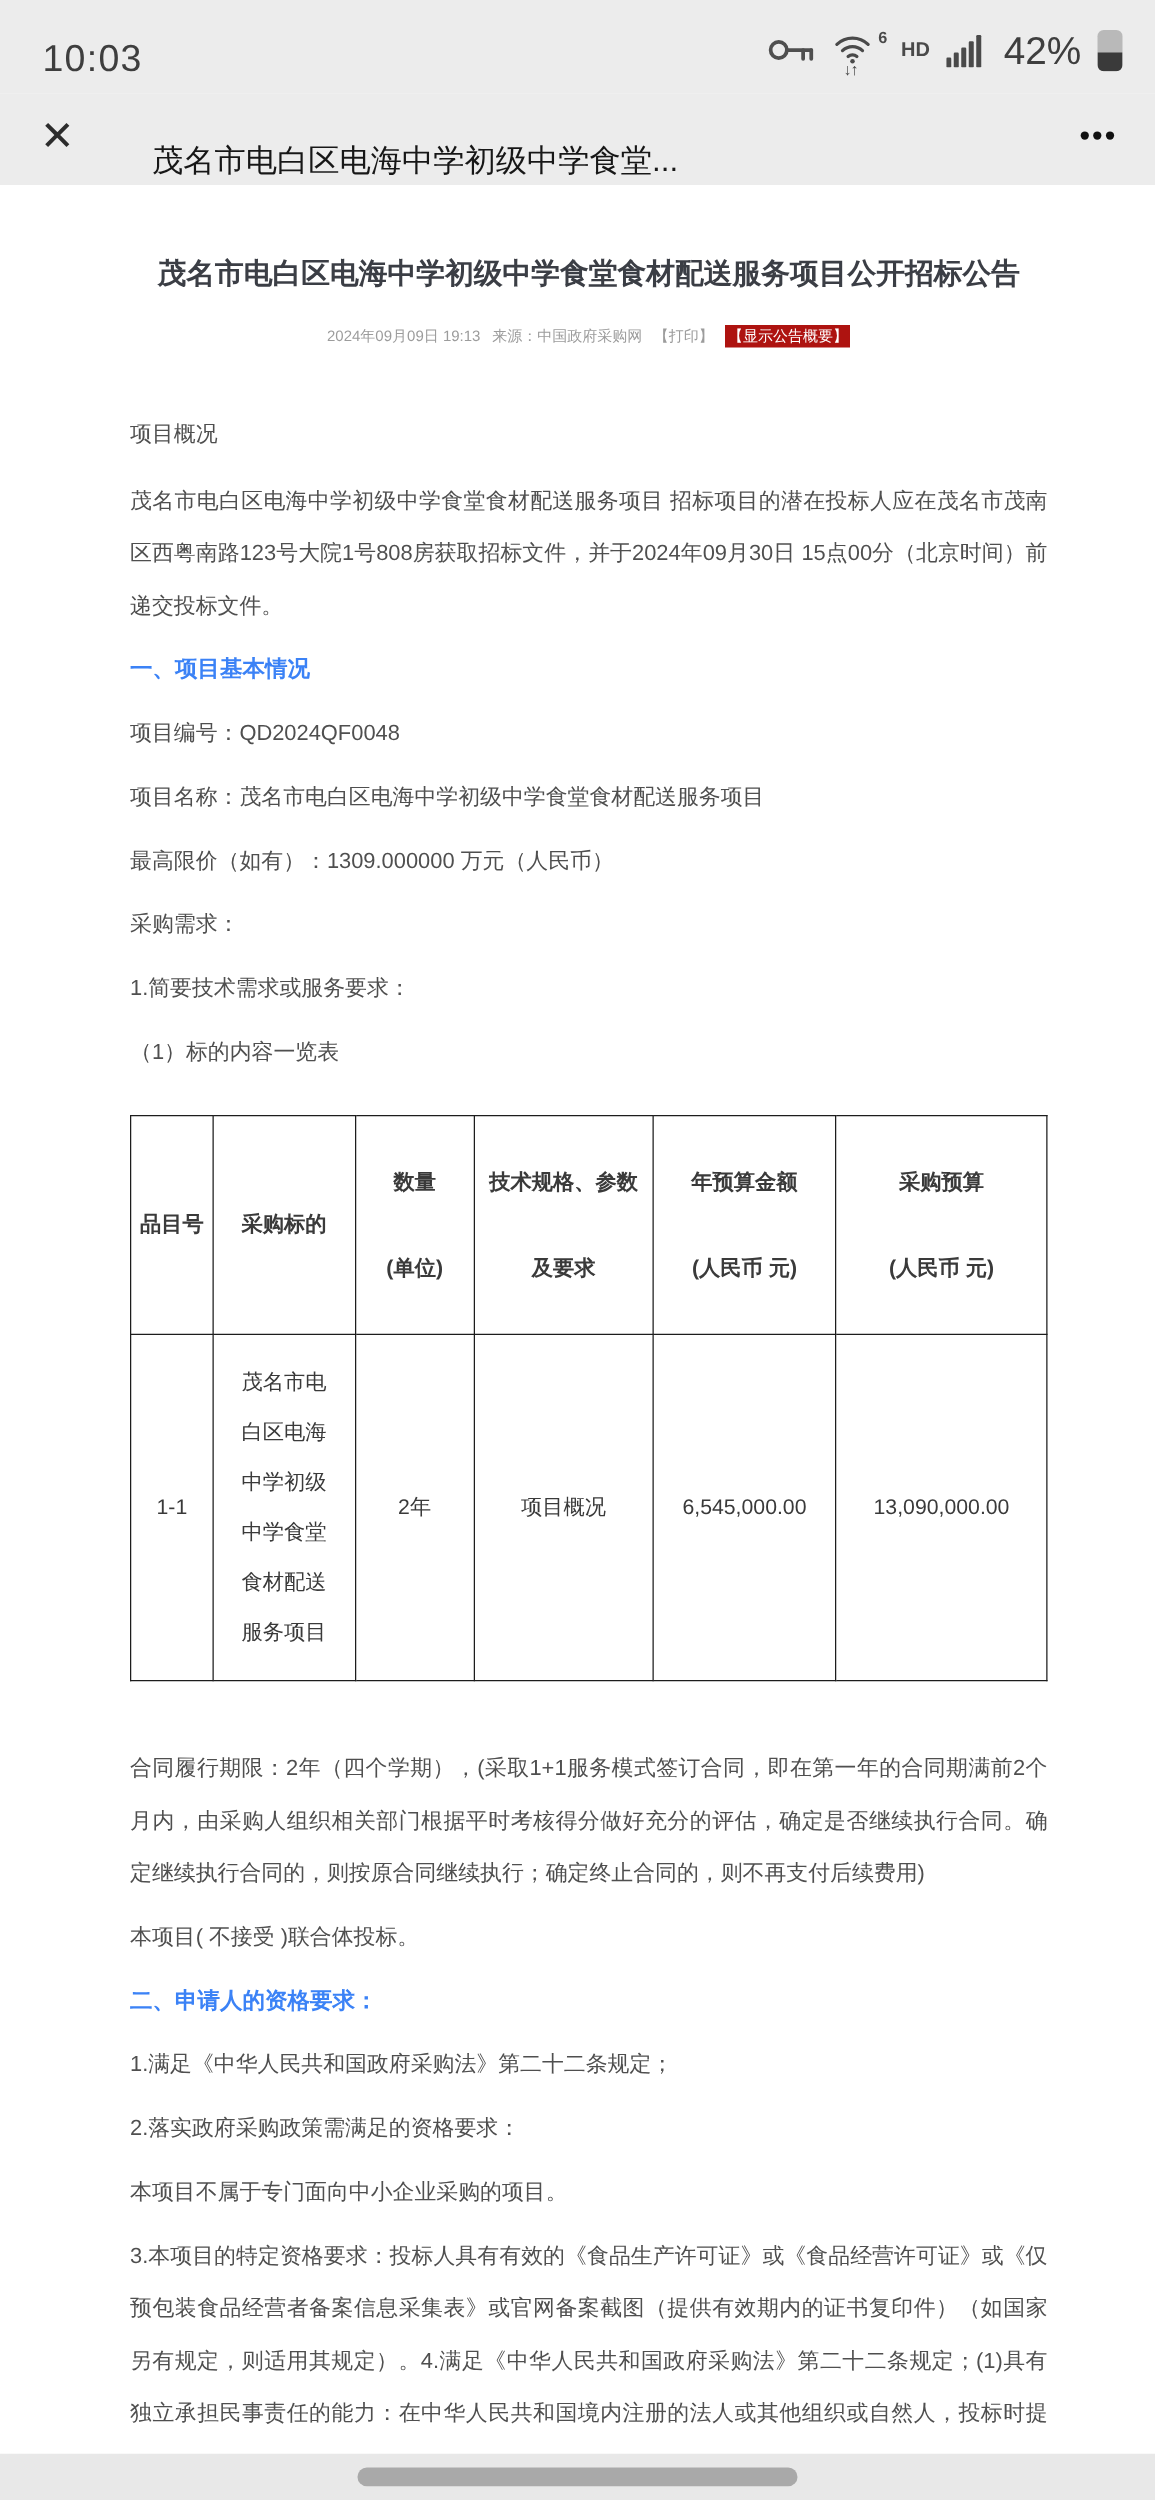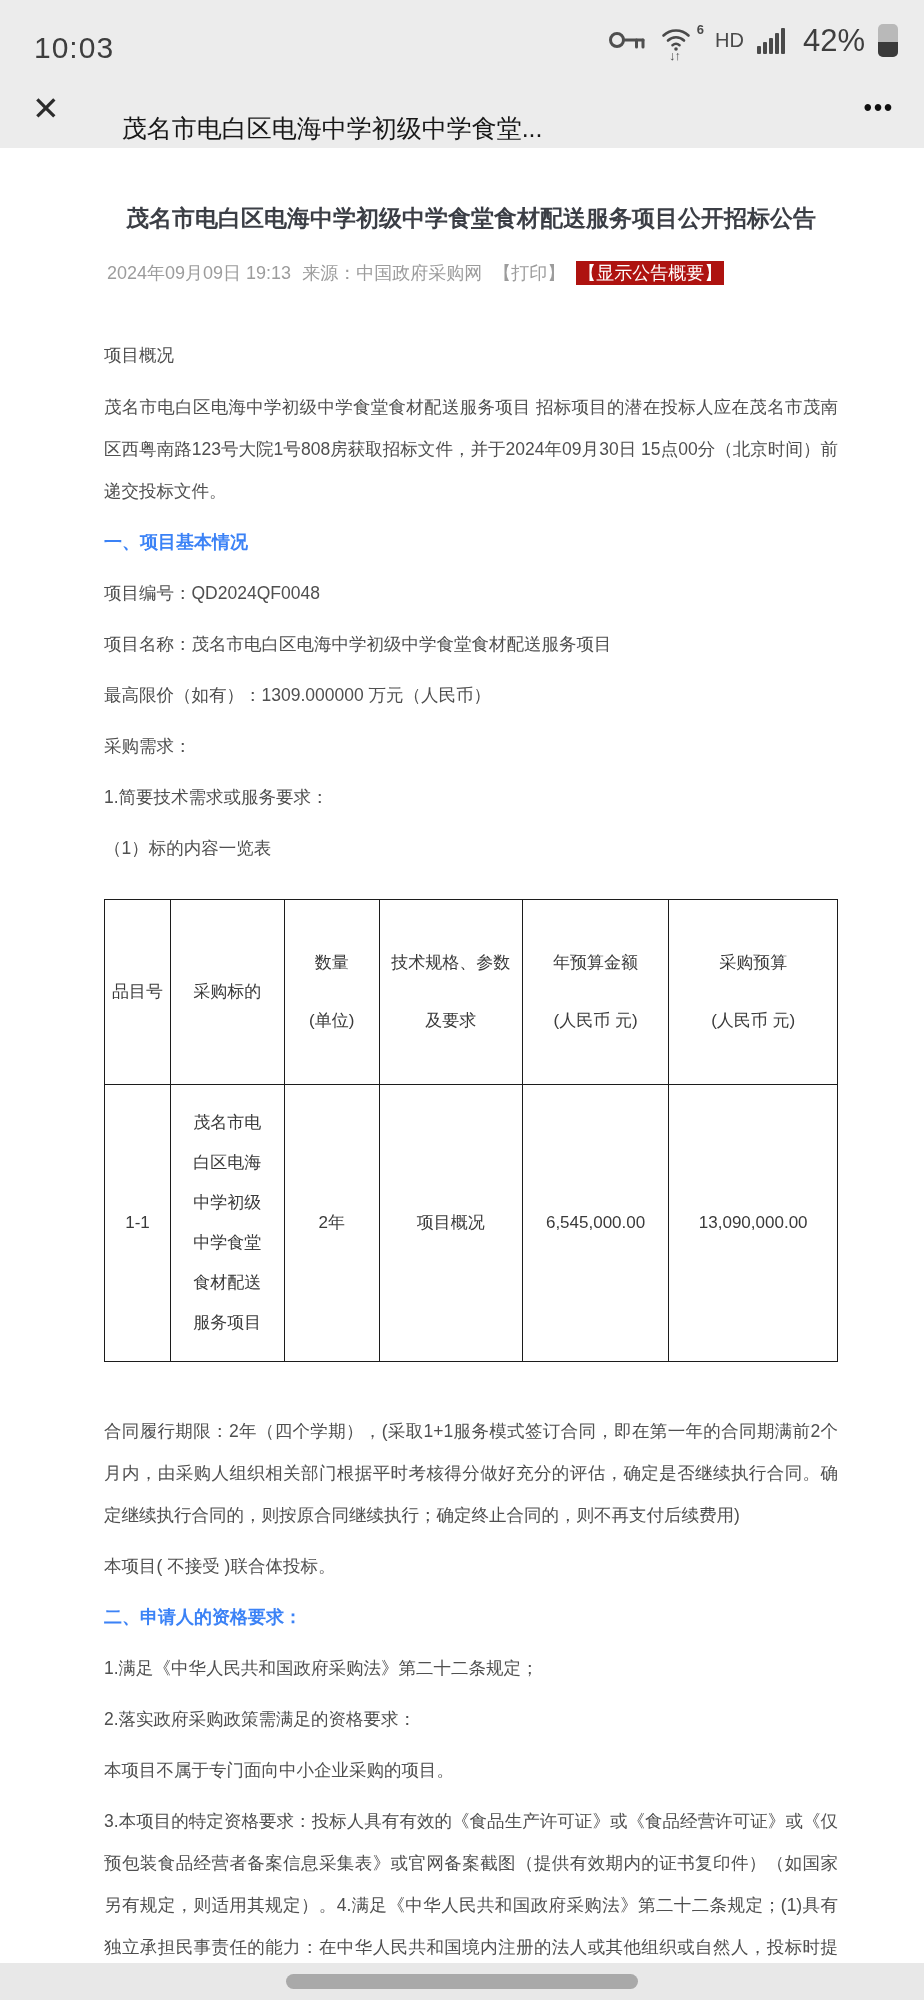--- a/index.html
+++ b/index.html
@@ -14,21 +14,21 @@
   .status-bar {
     height:75px; background:#ececec;
     display:flex; align-items:center; justify-content:space-between;
     padding:6px 26px 0 34px;
   }
   .time { font-size:30px; color:#3e3e3e; letter-spacing:1px;margin-top:14px; }
   .status-icons { display:flex; align-items:center; gap:13px; }
   .wifi-wrap { position:relative; width:42px; height:30px; }
   .wifi-six { position:absolute; top:-4px; right:-2px; font-size:13px; font-weight:700; color:#4a4a4a; }
   .wifi-arrows { position:absolute; bottom:-7px; left:9px; font-size:13px; color:#4a4a4a; letter-spacing:-1px; }
-  .hd-label { font-size:20px; font-weight:400; color:#4a4a4a; }
+  .hd-label { font-size:16px; font-weight:700; color:#4a4a4a; }
   .battery-pct { font-size:31px; color:#3e3e3e; margin-left:2px; }
   .battery { width:20px; height:33px; border-radius:5px; background:#b9b9b9; position:relative; overflow:hidden; }
   .battery-fill { position:absolute; bottom:0; left:0; width:100%; height:44%; background:#3a3a3a; }
   
   .nav-bar {
     height:73px; background:#ececec;
     display:flex; align-items:center;
     padding:0 30px 6px 32px;
   }
   .close-btn { font-size:33px; color:#2c2c2c; line-height:1; cursor:pointer; }
@@ -36,40 +36,40 @@
     flex:1; margin-left:62px; font-size:25px; color:#171717; font-weight:500;
     white-space:nowrap; overflow:hidden;margin-top:40px;
   }
   .menu-btn { font-size:23px; font-weight:700; color:#111; letter-spacing:2px; cursor:pointer; }
   
   .doc { background:#fff; padding:54px 86px 70px 104px; }
   .doc-title {
     margin:0; font-size:23px; font-weight:700; color:#3b3e45;
     text-align:center; line-height:1.5;font-family:Liberation Serif, serif;
   }
-  .meta { margin-top:24px; text-align:left; font-size:18px; color:#9c9c9c; }
+  .meta { margin-top:24px; text-align:center; font-size:12px; color:#9c9c9c; }
   .meta span { margin:0 3px; }
   .meta .print-link { color:#9c9c9c; cursor:pointer; }
   .summary-badge { color:#fff; padding:2px 2px; cursor:pointer; }
   .para {
     font-size:17.5px; color:#4f4f4f; line-height:42px;
     margin:0 0 9px 0; text-align:justify;
   }
   .para.first-block { margin-top:50px;font-family:Liberation Mono, monospace; }
   .para.bold-head { font-weight:700; color:#3b82f6; font-size:18px; }
   
   table.items {
     width:100%; border-collapse:collapse; table-layout:fixed;
     margin:30px 0 48px 0;
   }
   table.items th, table.items td {
     border:1px solid #1c1c1c; text-align:center; vertical-align:middle;
     color:#3a3a3a; font-size:17px; white-space:pre-line; word-break:break-all;
   }
-  table.items th { font-weight:400; padding:34px 4px; line-height:58px; }
+  table.items th { font-weight:700; padding:18px 4px; line-height:69px; }
   table.items td { padding:18px 20px; line-height:40px; }
   
   .gesture-bar {
     position:absolute; left:0; bottom:0; width:924px; height:37px;
     background:#e8e8e8; display:flex; align-items:center; justify-content:center;
   }
   .gesture-pill { width:352px; height:15px; border-radius:9px; background:#a9a9a9; cursor:grab; }
   svg { display:block; }
 </style>
 </head>

